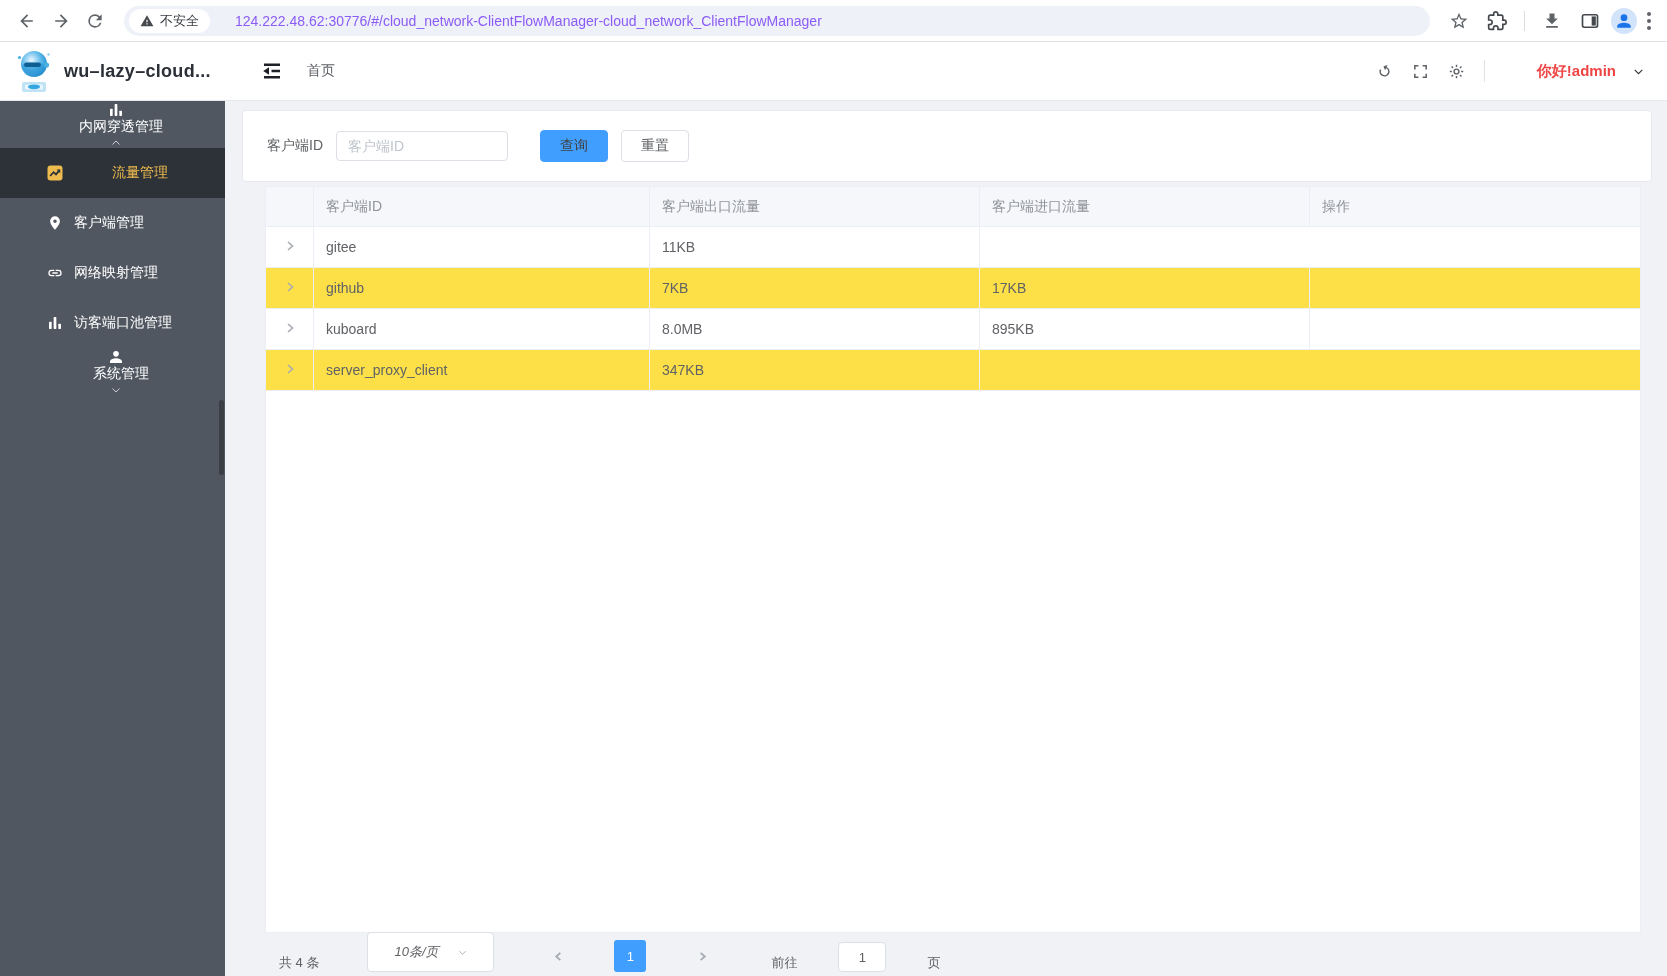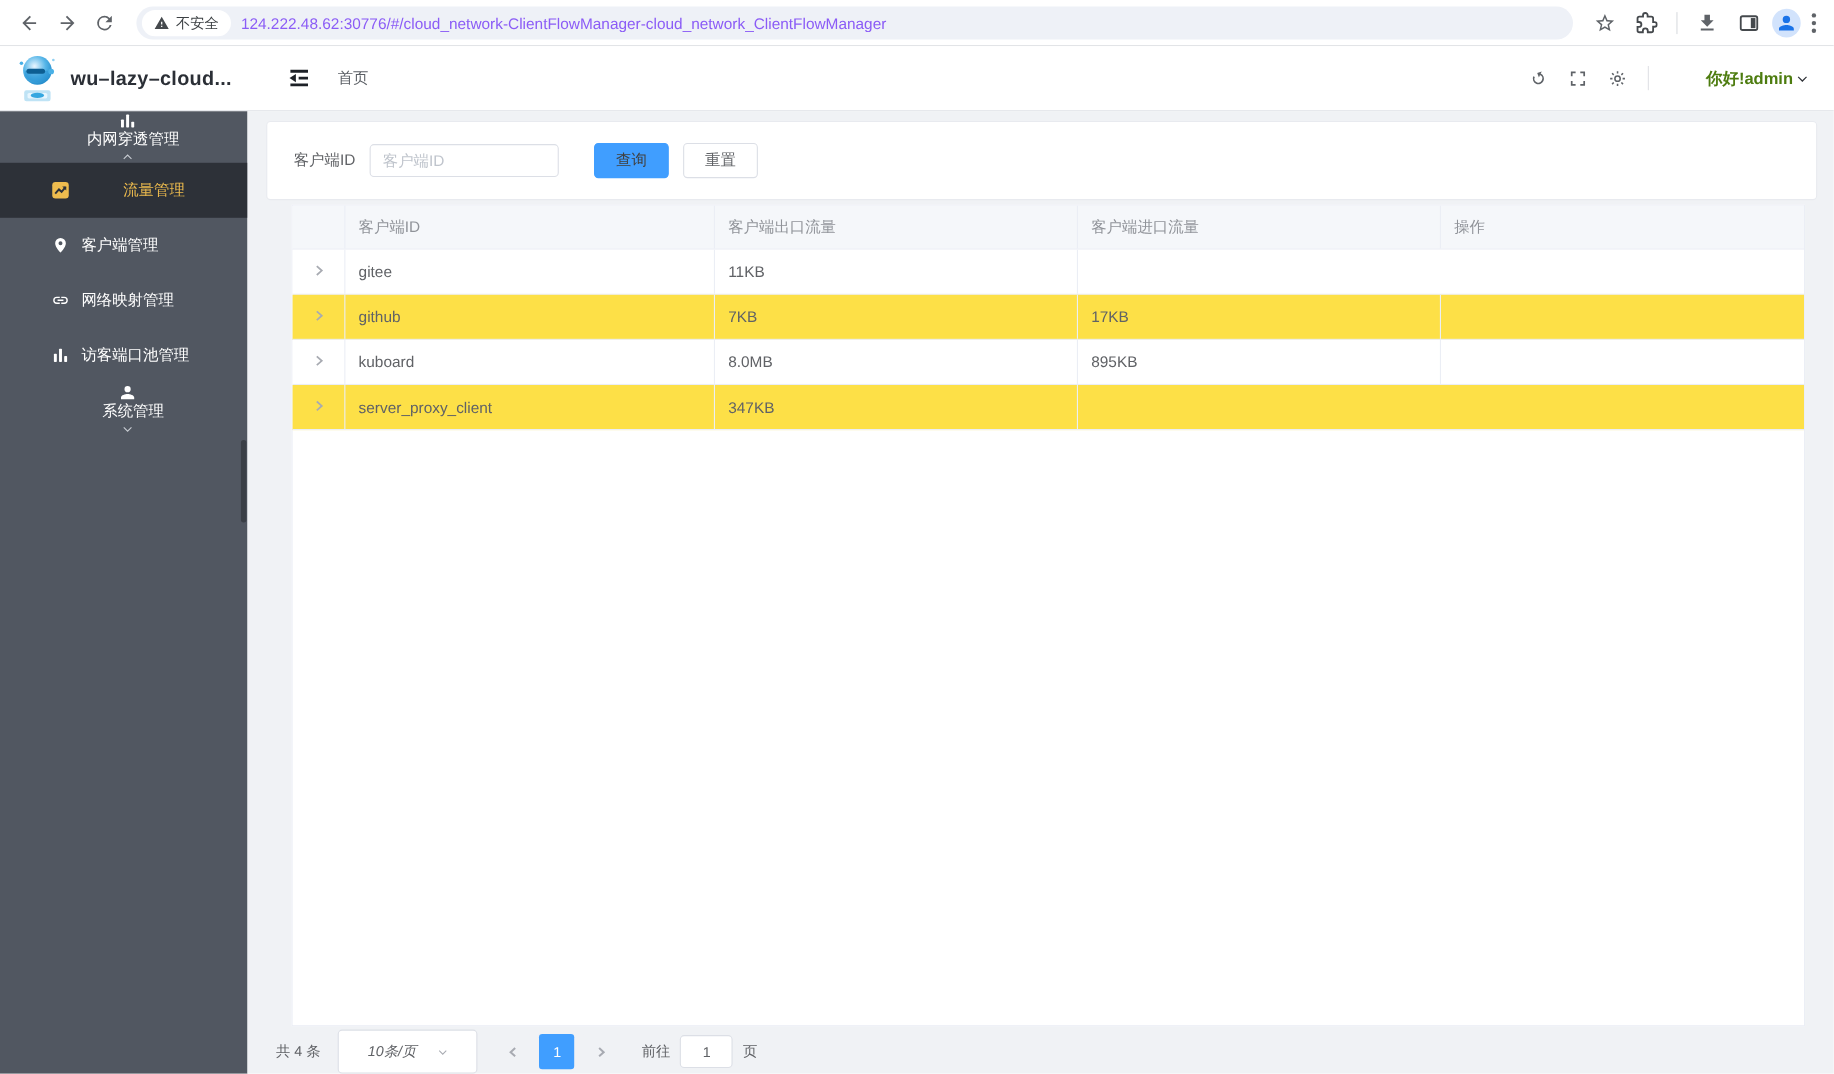--- a/index.html
+++ b/index.html
@@ -7,21 +7,21 @@
     font-family:"Liberation Sans","DejaVu Sans",sans-serif; }
 
   
   .browser-bar { position:absolute; left:0; top:0; width:1667px; height:42px;
     background:#ffffff; border-bottom:1px solid #dfe1e5; display:flex; align-items:center;
     padding:0 10px; }
   .nav-btn { width:34px; height:34px; display:flex; align-items:center; justify-content:center;
     border-radius:50%; flex:0 0 auto; }
   .nav-btn svg { width:20px; height:20px; fill:#5f6368; }
   .omnibox { flex:1 1 auto; height:30px; margin:0 12px; background:#eef1f7; border-radius:15px;
-    display:flex; align-items:center; padding:0 6px 0 5px; min-width:0; }
+    display:flex; align-items:center; padding:0 6px 0 5px; min-width:0;gap:16px; }
   .sec-chip { height:24px; background:#ffffff; border-radius:12px; display:flex; align-items:center;
     gap:6px; padding:0 11px; flex:0 0 auto; }
   .sec-chip svg { width:14px; height:14px; fill:#45494d; }
   .sec-chip span { font-size:13px; color:#3c4043; }
   .url-text { font-size:14px; color:#8b5cf6; margin-left:9px; white-space:nowrap; overflow:hidden; }
   .right-cluster { display:flex; align-items:center; gap:4px; flex:0 0 auto; }
   .right-cluster .nav-btn svg { width:20px; height:20px; }
   .vdiv { width:1px; height:20px; background:#dadce0; margin:0 6px; }
   .avatar { width:26px; height:26px; border-radius:50%; background:#d2e3fc; display:flex;
     align-items:center; justify-content:center; }
@@ -37,22 +37,22 @@
     letter-spacing:.3px; width:163px; white-space:nowrap; overflow:hidden; }
   .fold-btn { margin-left:30px; width:30px; height:30px; display:flex; align-items:center;
     justify-content:center; }
   .fold-btn svg { width:24px; height:24px; fill:#1d2127; }
   .breadcrumb { margin-left:20px; font-size:14px; color:#5c6066; }
   .hd-spacer { flex:1 1 auto; }
   .hd-icon { width:30px; height:30px; display:flex; align-items:center; justify-content:center;
     margin-right:6px; }
   .hd-icon svg { width:17px; height:17px; fill:#5f6368; stroke:#5f6368; }
   .hd-div { width:1px; height:22px; background:#e0e2e6; margin:0 10px 0 6px; }
-  .greeting { font-size:15px; font-weight:bold; color:#4d7c0f; display:flex; align-items:center;
-    gap:2px; margin-right:22px;margin-left:42px; }
+  .greeting { font-size:15px; font-weight:bold; color:#ef4444; display:flex; align-items:center;
+    gap:16px; margin-right:22px;margin-left:42px; }
   .greeting svg { width:13px; height:13px; stroke:#2f3237; fill:none; stroke-width:2; }
 
   
   .sidebar { position:absolute; left:0; top:101px; width:225px; height:875px; background:#515761; }
   .sb-group, .sb-item { display:flex; align-items:center; color:#fff; font-size:14px; cursor:pointer; }
   .sb-group { height:47px; padding:0 20px 0 26px;flex-direction:column; }
   .sb-item { height:50px; padding:0 20px 0 46px; }
   .sb-icon { width:17px; height:17px; display:flex; align-items:center; justify-content:center;
     flex:0 0 auto; }
   .sb-icon svg { width:16px; height:16px; fill:#ffffff; }
@@ -88,22 +88,22 @@
     font-size:14px; color:#606266; overflow:hidden; white-space:nowrap; }
   .t-cell:last-child { border-right:none; }
   .c-exp { width:48px; justify-content:center; }
   .c-id  { width:336px; }
   .c-out { width:330px; }
   .c-in  { width:330px; }
   .c-op  { flex:1 1 auto; }
   .t-head .t-cell { color:#909399; font-weight:500; }
   .exp-ico svg { width:12px; height:12px; stroke:#a8abb2; fill:none; stroke-width:1.6; }
 
-  .pagination { position:absolute; left:26px; top:839px; height:32px; display:flex;
-    align-items:center; font-size:13px; color:#606266; }
+  .pagination { position:absolute; left:54px; top:839px; height:32px; display:flex;
+    align-items:flex-end; font-size:13px; color:#606266;gap:32px; }
   .pg-total { margin-right:16px; }
   .pg-select { width:127px; height:40px; border:1px solid #dcdfe6; border-radius:4px; background:#fff;
     display:flex; align-items:center; justify-content:center; gap:18px; cursor:pointer;font-style:italic; }
   .pg-select svg { width:11px; height:11px; stroke:#a8abb2; fill:none; stroke-width:2; }
   .pg-btn { width:32px; height:32px; border-radius:3px; background:#f0f2f5; display:flex;
     align-items:center; justify-content:center; margin-left:8px; cursor:pointer; }
   .pg-btn.first { margin-left:16px; }
   .pg-btn svg { width:11px; height:11px; stroke:#a8abb2; fill:none; stroke-width:2; }
   .pg-page { width:32px; height:32px; border-radius:3px; background:#409eff; color:#fff;
     display:flex; align-items:center; justify-content:center; margin-left:8px; font-size:13px;

